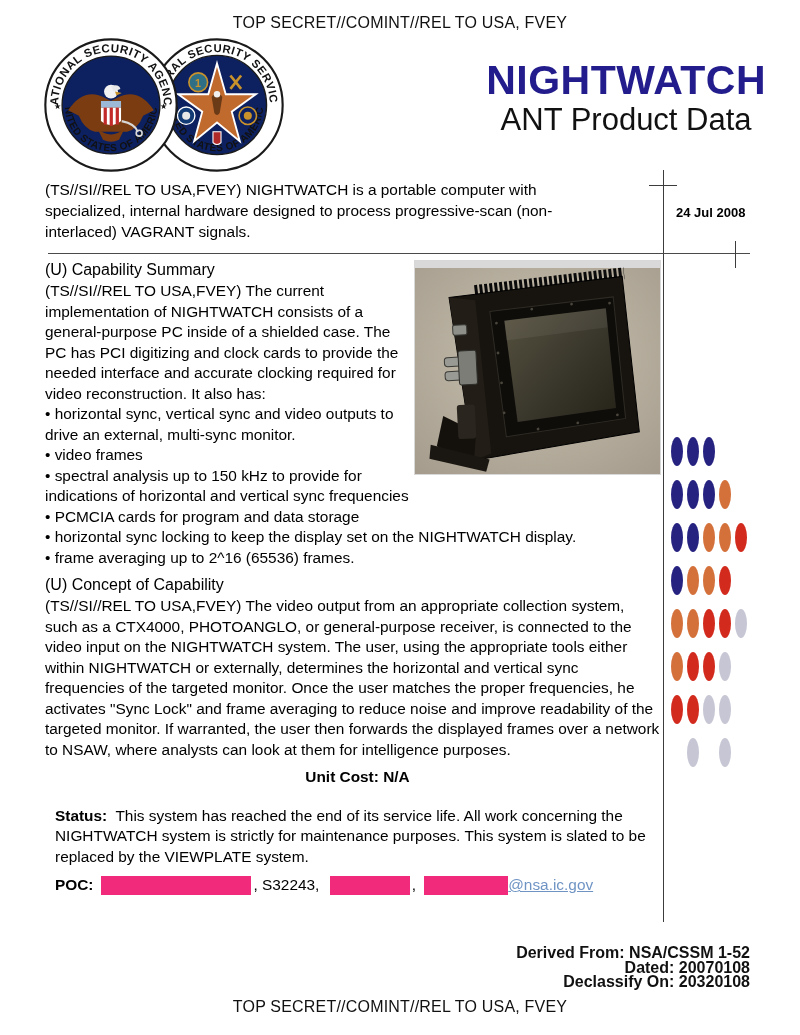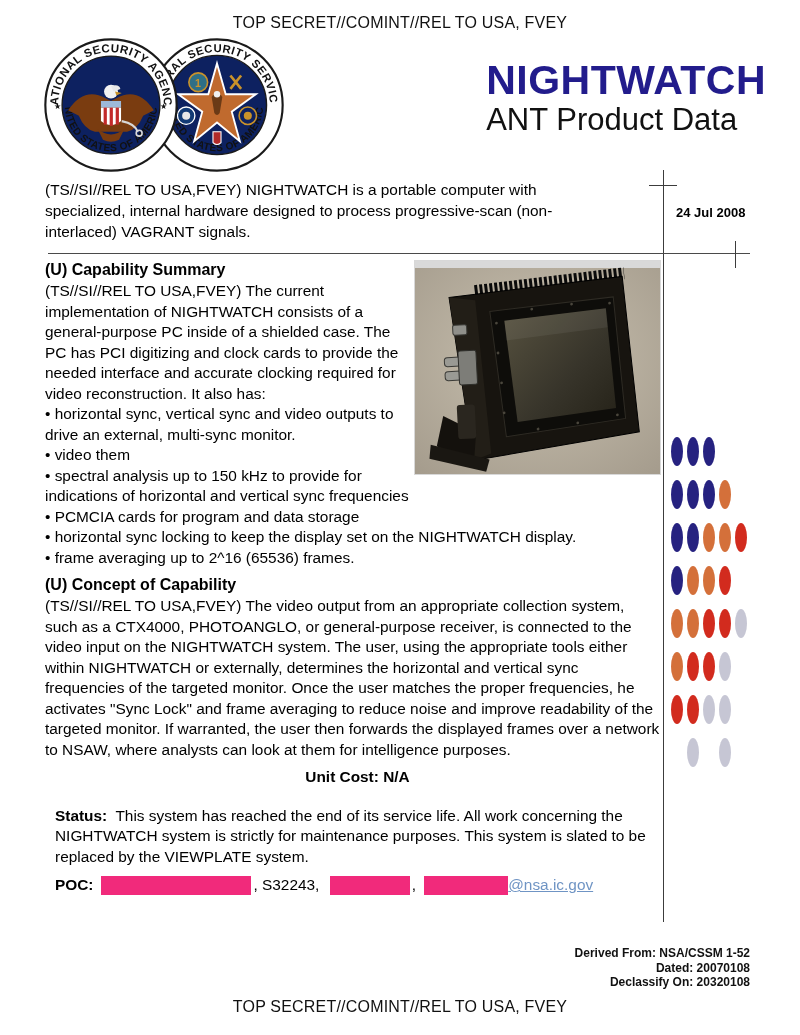--- a/index.html
+++ b/index.html
@@ -10,53 +10,53 @@
     font-family:"Liberation Sans", sans-serif; color:#000;
   }
   .classification { position:absolute; width:100%; text-align:center; font-size:16px; letter-spacing:.2px; color:#111; }
   .classification.top { top:14px; }
   .classification.bottom { top:998px; }
 
   .seal { position:absolute; top:38px; }
   .seal.nsa { left:44px; z-index:2; }
   .seal.css { left:150px; z-index:1; }
 
-  .title-block { position:absolute; top:58px; right:34px; text-align:left; }
+  .title-block { position:absolute; top:58px; right:34px; text-align:center; }
   .title-block .title { font-size:41px; font-weight:bold; color:var(--title); letter-spacing:.5px; line-height:44px; }
   .title-block .subtitle { font-size:31px; color:#111; line-height:36px; }
 
   .intro { position:absolute; left:45px; top:179px; width:555px; font-size:15.4px; line-height:21px; }
   .date { position:absolute; left:676px; top:205px; font-size:13px; font-weight:bold; }
 
   
   .vrule   { position:absolute; left:663px; top:170px; width:1px; height:752px; background:#3c3c3c; }
   .htick   { position:absolute; left:649px; top:185px; width:28px; height:1px; background:#3c3c3c; }
   .divider { position:absolute; left:48px;  top:253px; width:702px; height:1px; background:#4a4a4a; }
   .vtick   { position:absolute; left:735px; top:241px; width:1px; height:27px; background:#3c3c3c; }
 
   .main { position:absolute; left:45px; top:259px; width:615px; font-size:15.4px; line-height:20.5px; }
-  .sec-heading { font-size:16px; font-weight:bold; line-height:22px; }
+  .sec-heading { font-size:16px; font-weight:normal; line-height:22px; }
   .photo-wrap { float:right; width:245px; height:213px; margin:2px 0 8px 12px; outline:1px solid #d8d8d8; }
   .photo-wrap svg { display:block; }
   .bullet { }
   .concept-heading { margin-top:6px; }
   .detail-indent { margin-left:10px; }
   .unit-cost { margin-top:7px; font-weight:bold;text-align:center; }
   .status-line { margin-top:18px; width:605px; }
   .poc-row { margin-top:8px; margin-left:10px; display:flex; align-items:center; white-space:nowrap; }
   .poc-label { font-weight:bold; margin-right:8px; }
   .redact { display:inline-block; height:19px; background:var(--redaction); }
   .redact.r1 { width:150px; }
   .redact.r2 { width:80px;  margin-left:6px; }
   .redact.r3 { width:84px;  margin-left:4px; }
   .poc-sep { margin:0 0 0 2px; }
   .poc-link { color:var(--link); text-decoration:underline; }
 
   .derived { position:absolute; right:50px; top:946px; width:300px; text-align:right;
-             font-size:12px; font-weight:bold; line-height:14.5px; color:#111; }
+             font-size:16px; font-weight:bold; line-height:14.5px; color:#111; }
 
   .dots { position:absolute; left:671px; top:437px; }
   .dot-row { display:flex; gap:4px; height:29px; margin-bottom:14px; }
   .dot { width:12px; height:29px; border-radius:50%; }
 
   .seal text { font-family:"Liberation Sans", sans-serif; }
 </style>
 </head>
 <body>
 
@@ -188,21 +188,21 @@
           <polygon points="12,178 70,196 66,208 10,192" fill="#1a1712"></polygon>
           <rect x="40" y="140" width="18" height="34" rx="3" fill="#2a261f"></rect>
         </g>
       </svg>
     </div>
 
     <div class="sec-heading">(U) Capability Summary</div>
     <div>(TS//SI//REL TO USA,FVEY) The current implementation of NIGHTWATCH consists of a general-purpose PC inside of a shielded case. The PC has PCI digitizing and clock cards to provide the needed interface and accurate clocking required for video reconstruction. It also has:</div>
     <div>
         <div class="bullet">• horizontal sync, vertical sync and video outputs to drive an external, multi-sync monitor.</div>
-        <div class="bullet">• video them</div>
+        <div class="bullet">• video frames</div>
         <div class="bullet">• spectral analysis up to 150 kHz to provide for indications of horizontal and vertical sync frequencies</div>
         <div class="bullet">• PCMCIA cards for program and data storage</div>
         <div class="bullet">• horizontal sync locking to keep the display set on the NIGHTWATCH display.</div>
         <div class="bullet">• frame averaging up to 2^16 (65536) frames.</div>
       </div>
 
     <div class="sec-heading concept-heading">(U) Concept of Capability</div>
     <div>(TS//SI//REL TO USA,FVEY) The video output from an appropriate collection system, such as a CTX4000, PHOTOANGLO, or general-purpose receiver, is connected to the video input on the NIGHTWATCH system. The user, using the appropriate tools either within NIGHTWATCH or externally, determines the horizontal and vertical sync frequencies of the targeted monitor. Once the user matches the proper frequencies, he activates "Sync Lock" and frame averaging to reduce noise and improve readability of the targeted monitor. If warranted, the user then forwards the displayed frames over a network to NSAW, where analysts can look at them for intelligence purposes.</div>
 
     <div class="unit-cost detail-indent">Unit Cost: N/A</div>

